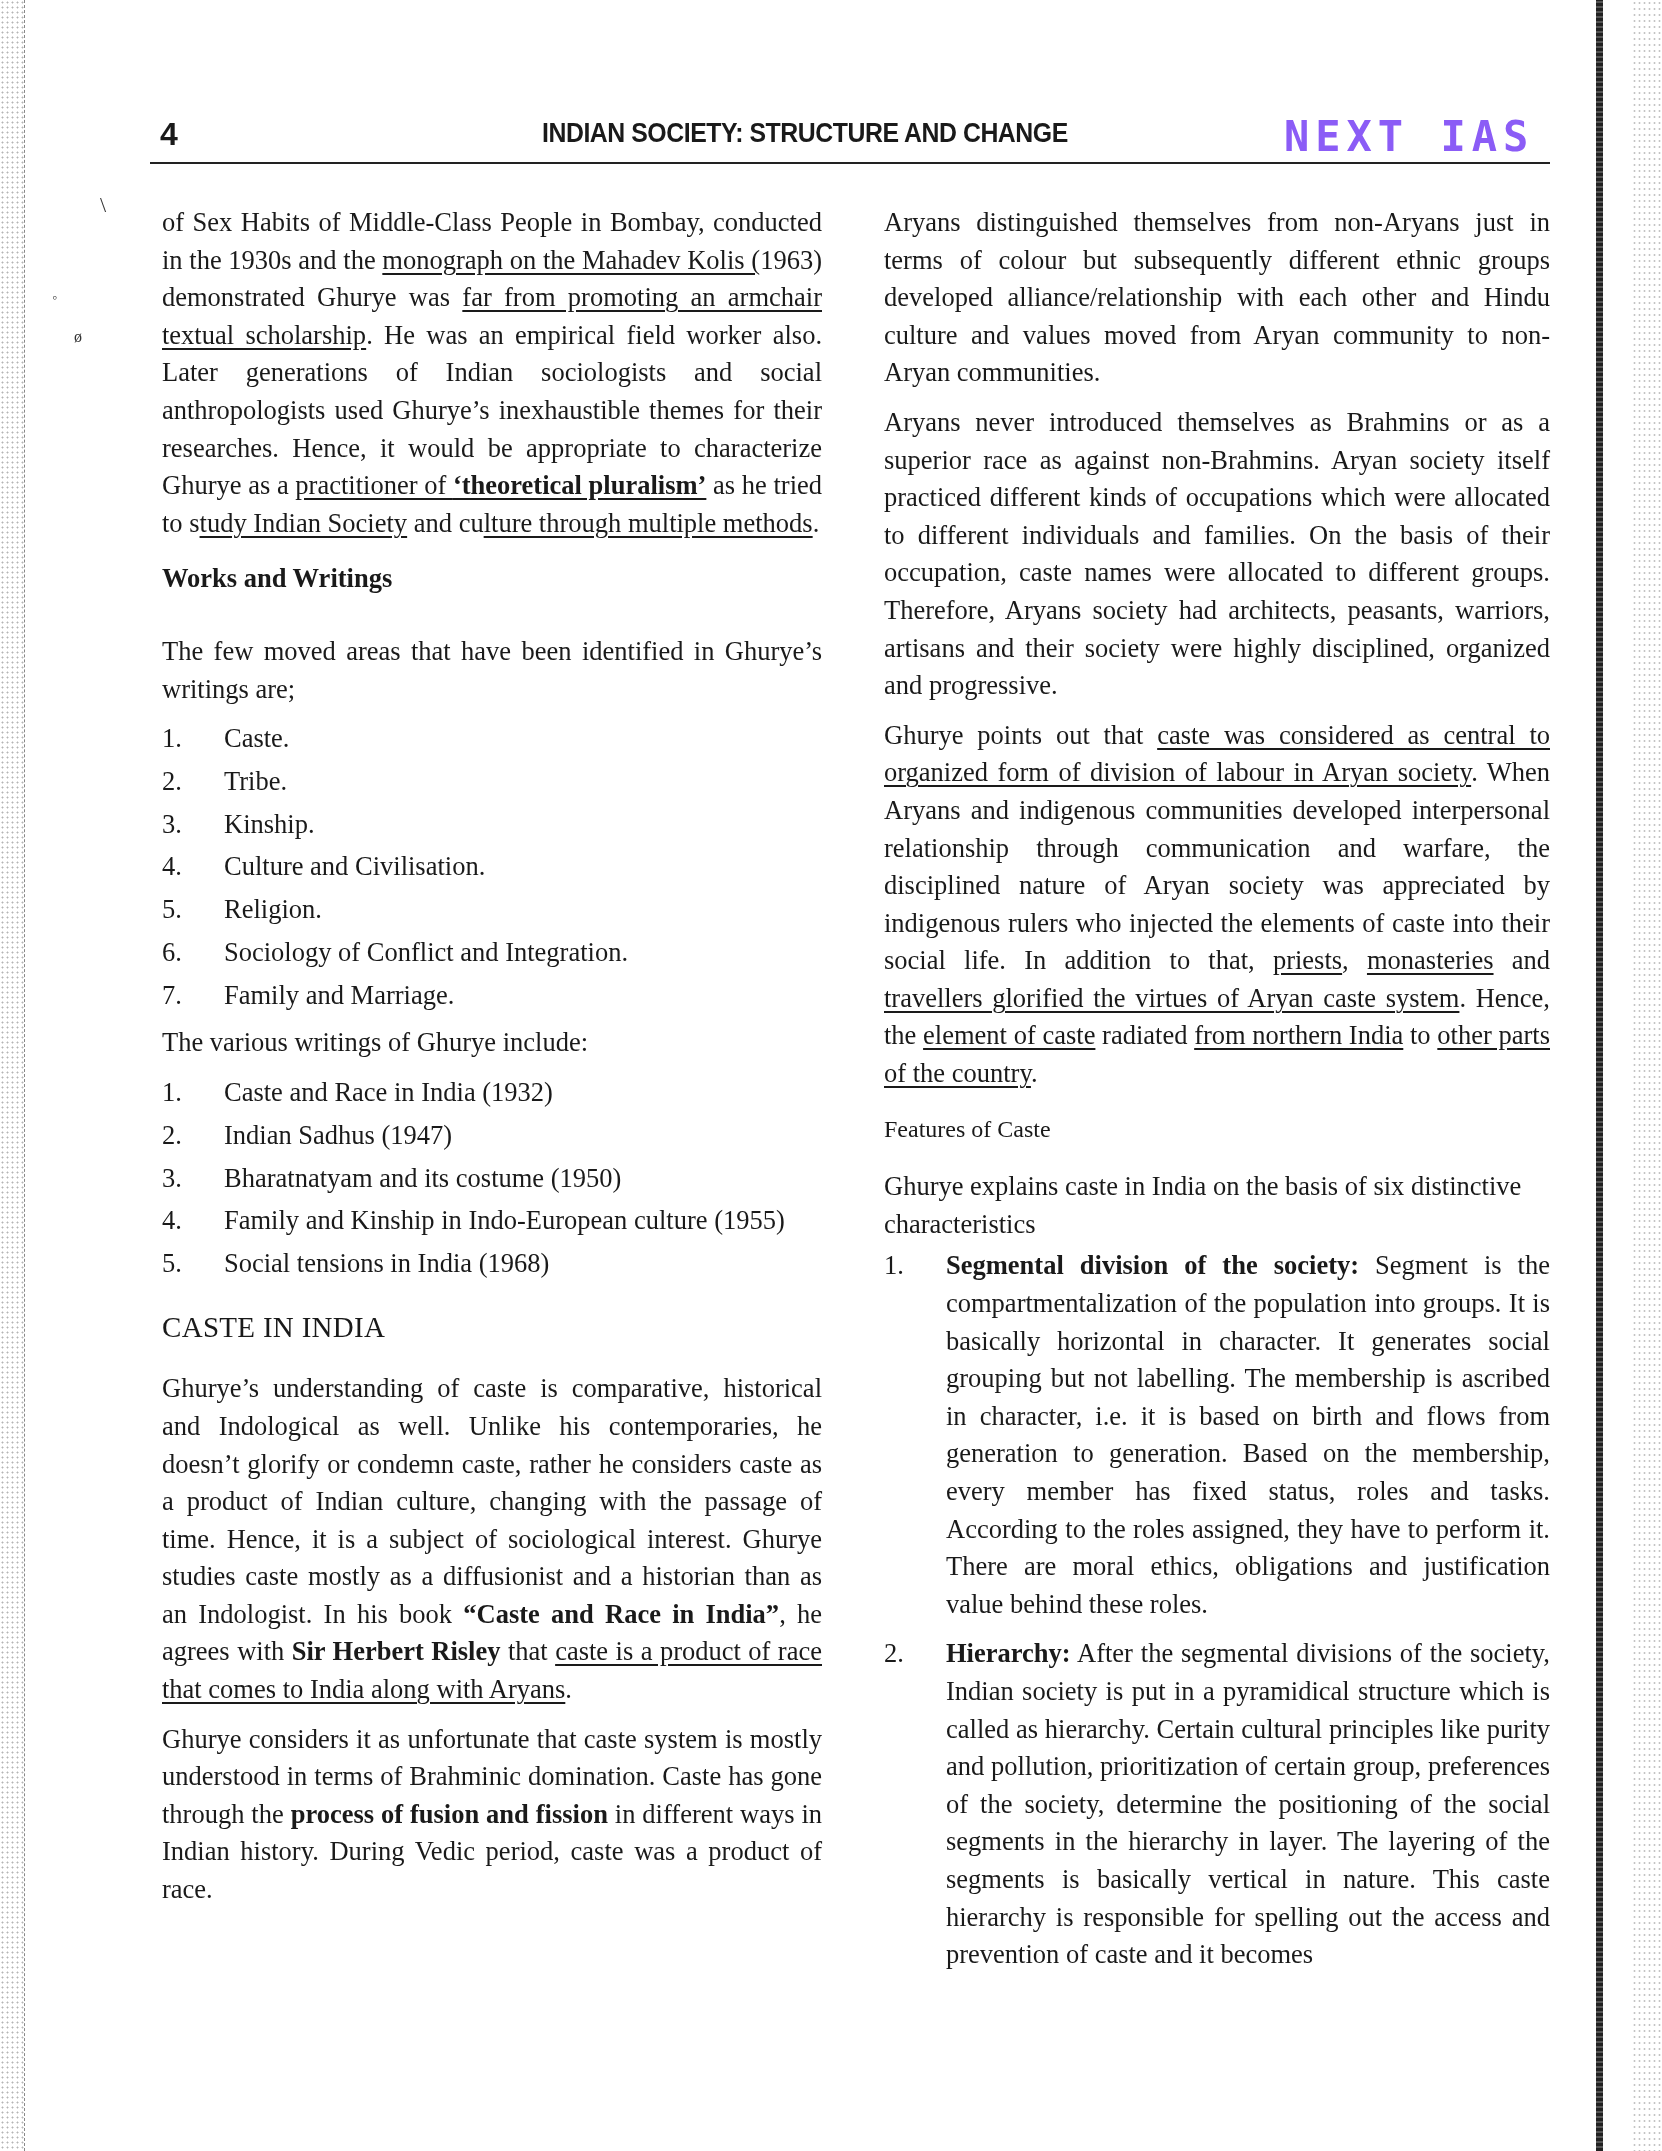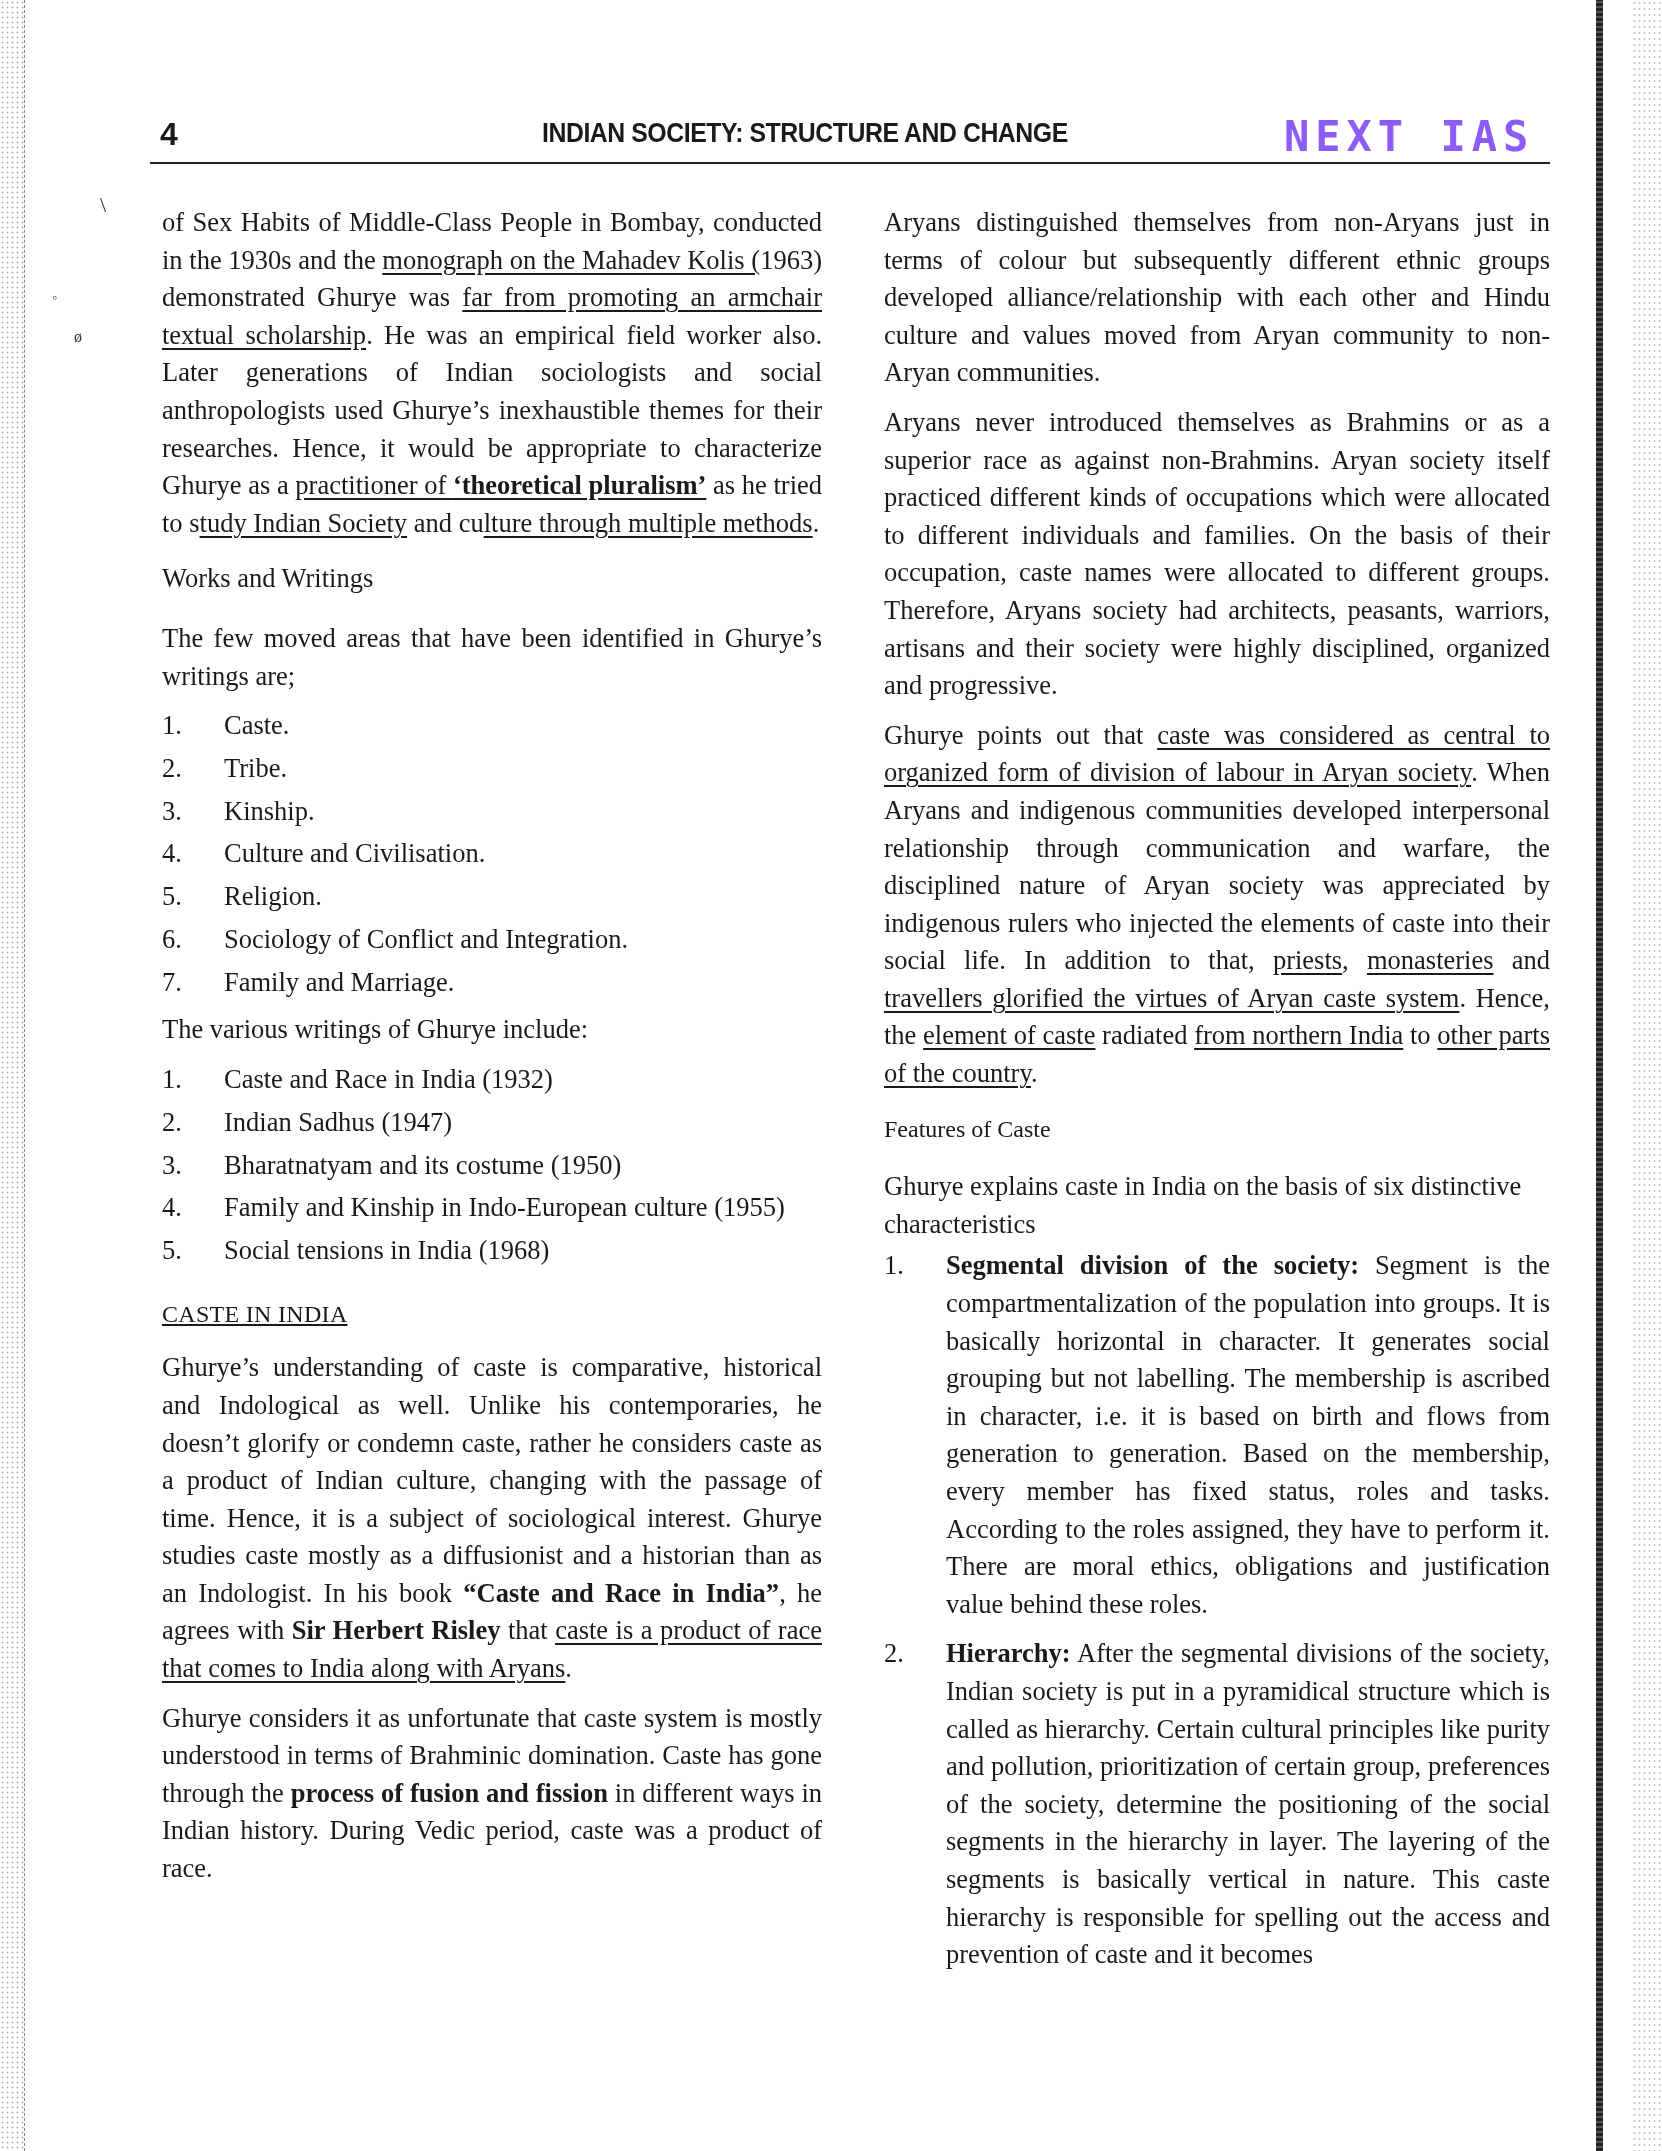--- a/index.html
+++ b/index.html
@@ -27,23 +27,23 @@
   .running-title { position:absolute; left:382px; top:6px; font-family:"Liberation Sans","DejaVu Sans",sans-serif; font-weight:bold; font-size:27px; letter-spacing:-0.5px; transform:scaleX(0.92); transform-origin:left; }
   .brand { position:absolute; left:1124px; top:0; font-family:"DejaVu Sans Mono","Liberation Mono",monospace; font-weight:bold; font-size:42px; letter-spacing:6px; color:#8b5cf6; }
   .header-rule { position:absolute; left:150px; top:162px; width:1400px; height:2px; background:#222; }
 
   .col { position:absolute; top:204px; font-size:26.5px; line-height:37.6px; text-align:justify; }
   .col-left { left:162px; width:660px; }
   .col-right { left:884px; width:666px; }
   .col p { margin:0 0 12px 0; }
   .u { text-decoration:underline; text-decoration-thickness:1.5px; text-underline-offset:4px; }
   .b { font-weight:bold; }
-  h3.sub { margin:18px 0 22px 0; font-size:26.5px; font-weight:normal; font-family:"Liberation Serif",serif; }
+  h3.sub { margin:18px 0 35px 0; font-size:26.5px; font-weight:bold; font-family:"Liberation Serif",serif; }
   h3.sub-plain { margin:18px 0 20px 0; font-size:24px; font-weight:normal; }
-  h2.sec { margin:26px 0 16px 0; font-weight:normal; font-size:24px; letter-spacing:0.3px;text-decoration:underline; }
+  h2.sec { margin:26px 0 24px 0; font-weight:normal; font-size:29px; letter-spacing:0.3px; }
   ol.list { list-style:none; margin:0 0 10px 0; padding:0; }
   ol.list li { position:relative; padding-left:62px; margin:0 0 5.2px 0; }
   ol.list li .n { position:absolute; left:0; top:0; }
   ol.feat { list-style:none; margin:0; padding:0; }
   ol.feat li { position:relative; padding-left:62px; margin:0 0 12px 0; }
   ol.feat li .n { position:absolute; left:0; top:0; }
   .mark { position:absolute; color:#333; font-size:22px; }
 </style>
 </head>
 <body>

